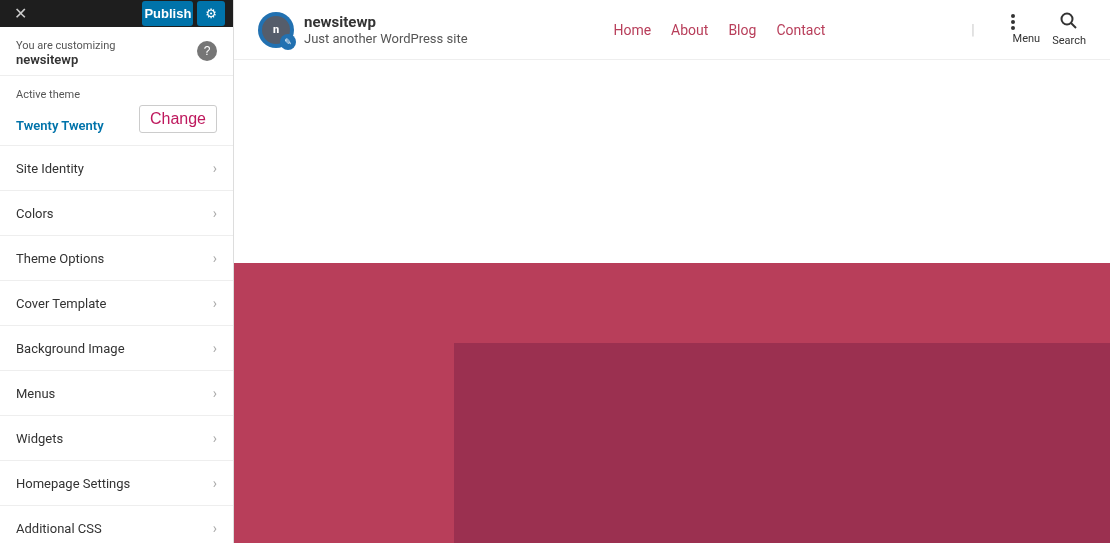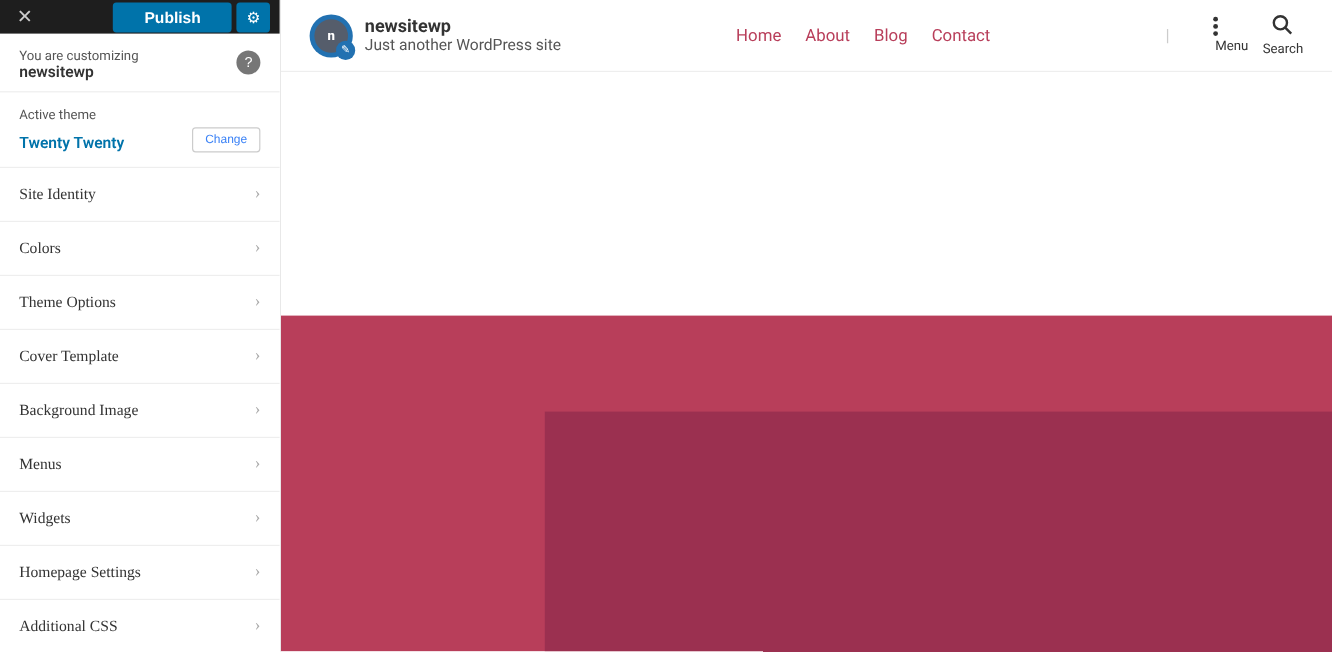--- a/index.html
+++ b/index.html
@@ -38,21 +38,21 @@
       font-size: 16px;
       padding: 4px 6px;
       display: flex;
       align-items: center;
     }
     .publish-btn {
       background: #0073aa;
       color: #fff;
       border: none;
       border-radius: 3px;
-      padding: 5px 26px;
+      padding: 5px 2px;
       cursor: pointer;
       font-size: 13px;
       font-weight: 600;
     }
     .settings-btn {
       background: #0073aa;
       border: none;
       color: #fff;
       padding: 5px 8px;
       margin-left: 2px;
@@ -116,35 +116,34 @@
     .theme-name {
       font-size: 13px;
       font-weight: 600;
       color: #0073aa;
     }
     .change-btn {
       background: #fff;
       border: 1px solid #ccc;
       border-radius: 3px;
       padding: 4px 10px;
-      font-size: 10px;
-      cursor: pointer;
-      color: #3b82f6;
+      font-size: 16px;
+      cursor: pointer;
+      color: #be185d;
     }
 
     
     .menu-item {
       display: flex;
       justify-content: space-between;
       align-items: center;
       padding: 14px 16px;
       border-bottom: 1px solid #eee;
       cursor: pointer;
       background: #fff;
-      font-family: Liberation Serif, serif;
     }
     .menu-item-label {
       font-size: 13px;
       color: #333;
     }
     .chevron {
       color: #aaa;
       font-size: 14px;
     }
 

